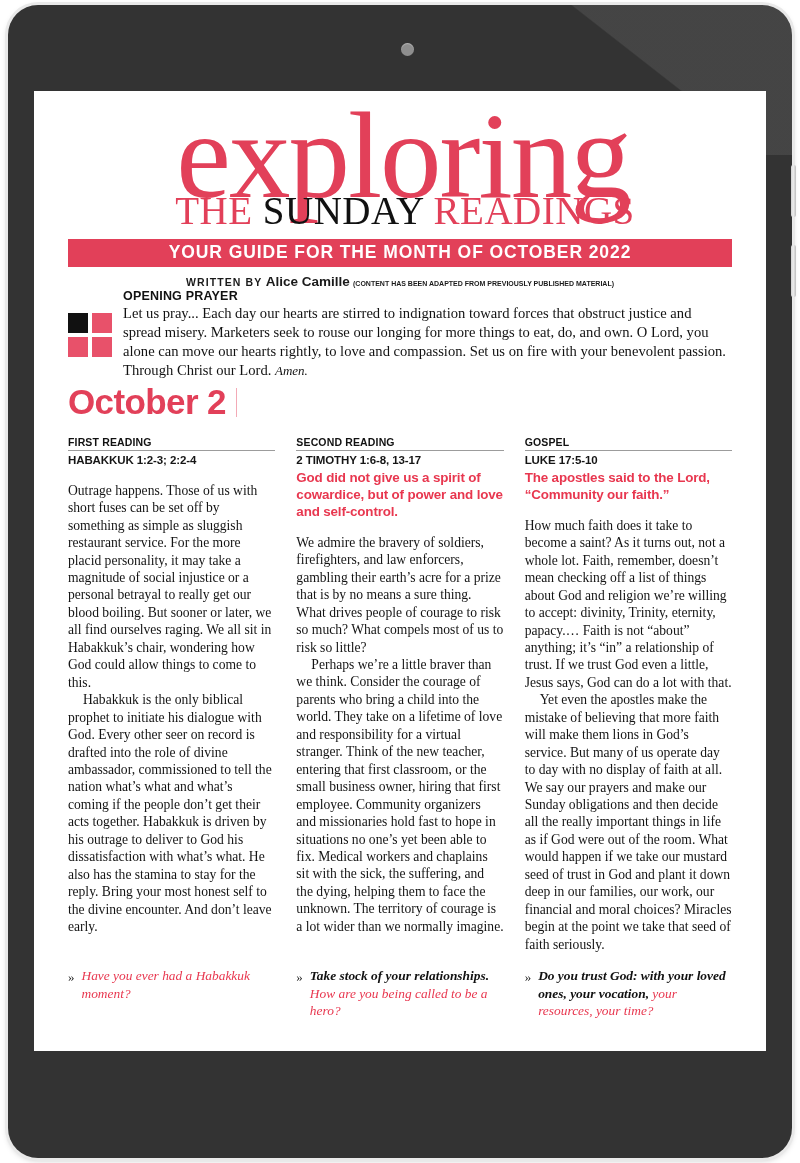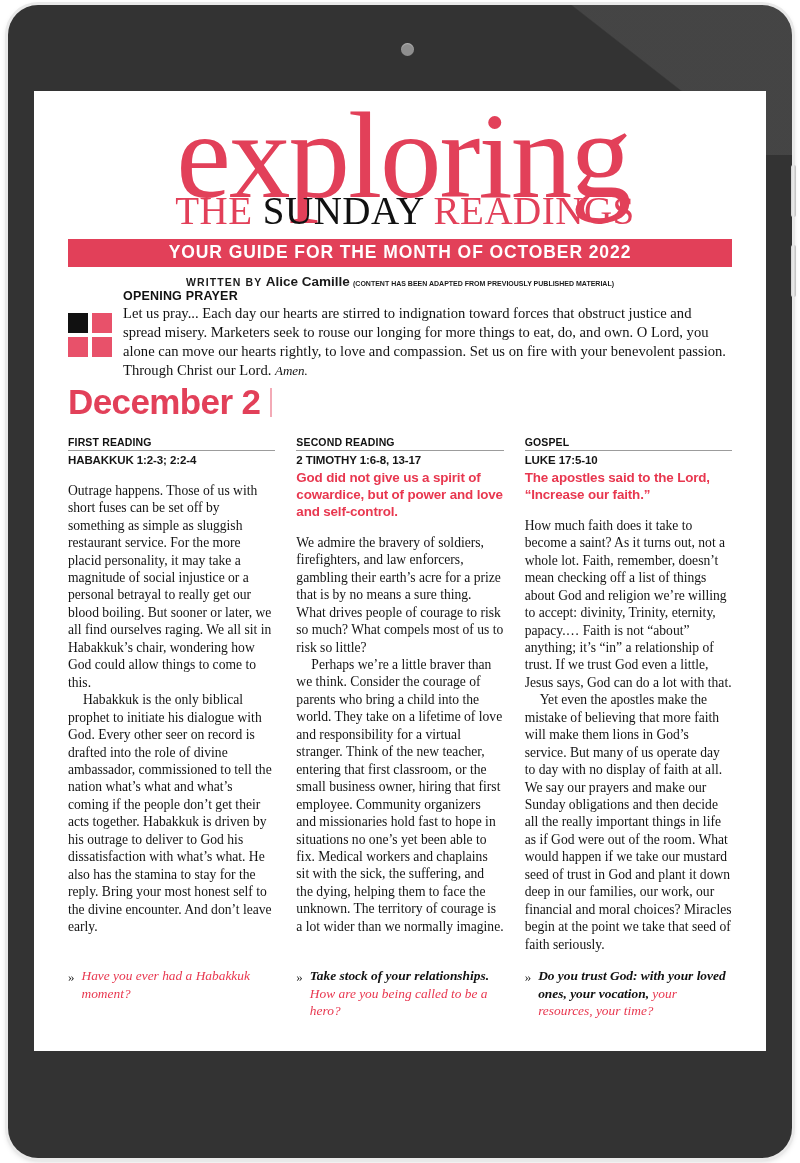--- a/index.html
+++ b/index.html
@@ -187,21 +187,21 @@
         <div class="prayer-body">
           <div class="prayer-title">OPENING PRAYER</div>
           <p class="prayer-text">
             <span>Let us pray... Each day our hearts are stirred to indignation toward forces that obstruct justice and spread misery. Marketers seek to rouse our longing for more things to eat, do, and own. O Lord, you alone can move our hearts rightly, to love and compassion. Set us on fire with your benevolent passion. Through Christ our Lord.</span>
             <span class="amen">Amen.</span>
           </p>
         </div>
       </div>
 
       <div class="dateline">
-        <div class="date">December 2</div>
+        <div class="date">October 2</div>
         <div class="vrule"></div>
       </div>
 
       <div class="cols">
 
         <div class="col">
           <div class="rd-label">FIRST READING</div>
           <div class="rd-cite">HABAKKUK 1:2-3; 2:2-4</div>
           <div class="body">
             <p>Outrage happens. Those of us with short fuses can be set off by something as simple as sluggish restaurant service. For the more placid personality, it may take a magnitude of social injustice or a personal betrayal to really get our blood boiling. But sooner or later, we all find ourselves raging. We all sit in Habakkuk’s chair, wondering how God could allow things to come to this.</p>
@@ -218,21 +218,21 @@
           <div class="body">
             <p>We admire the bravery of soldiers, firefighters, and law enforcers, gambling their earth’s acre for a prize that is by no means a sure thing. What drives people of courage to risk so much? What compels most of us to risk so little?</p>
             <p>Perhaps we’re a little braver than we think. Consider the courage of parents who bring a child into the world. They take on a lifetime of love and responsibility for a virtual stranger. Think of the new teacher, entering that first classroom, or the small business owner, hiring that first employee. Community organizers and missionaries hold fast to hope in situations no one’s yet been able to fix. Medical workers and chaplains sit with the sick, the suffering, and the dying, helping them to face the unknown. The territory of courage is a lot wider than we normally imagine.</p>
           </div>
         </div>
 
         <div class="col">
           <div class="rd-label">GOSPEL</div>
           <div class="rd-cite">LUKE 17:5-10</div>
           <div class="rd-quote">
-            <span>The apostles said to the Lord, “Increase our faith.”</span><span class="sc"></span><span></span>
+            <span>The apostles said to the Lord, “Community our faith.”</span><span class="sc"></span><span></span>
           </div>
           <div class="body">
             <p>How much faith does it take to become a saint? As it turns out, not a whole lot. Faith, remember, doesn’t mean checking off a list of things about God and religion we’re willing to accept: divinity, Trinity, eternity, papacy.…  Faith is not “about” anything; it’s “in” a relationship of trust. If we trust God even a little, Jesus says, God can do a lot with that.</p>
             <p>Yet even the apostles make the mistake of believing that more faith will make them lions in God’s service. But many of us operate day to day with no display of faith at all. We say our prayers and make our Sunday obligations and then decide all the really important things in life as if God were out of the room. What would happen if we take our mustard seed of trust in God and plant it down deep in our families, our work, our financial and moral choices? Miracles begin at the point we take that seed of faith seriously.</p>
           </div>
         </div>
       </div>
 
       <div class="reflect">
         <div class="rf">

